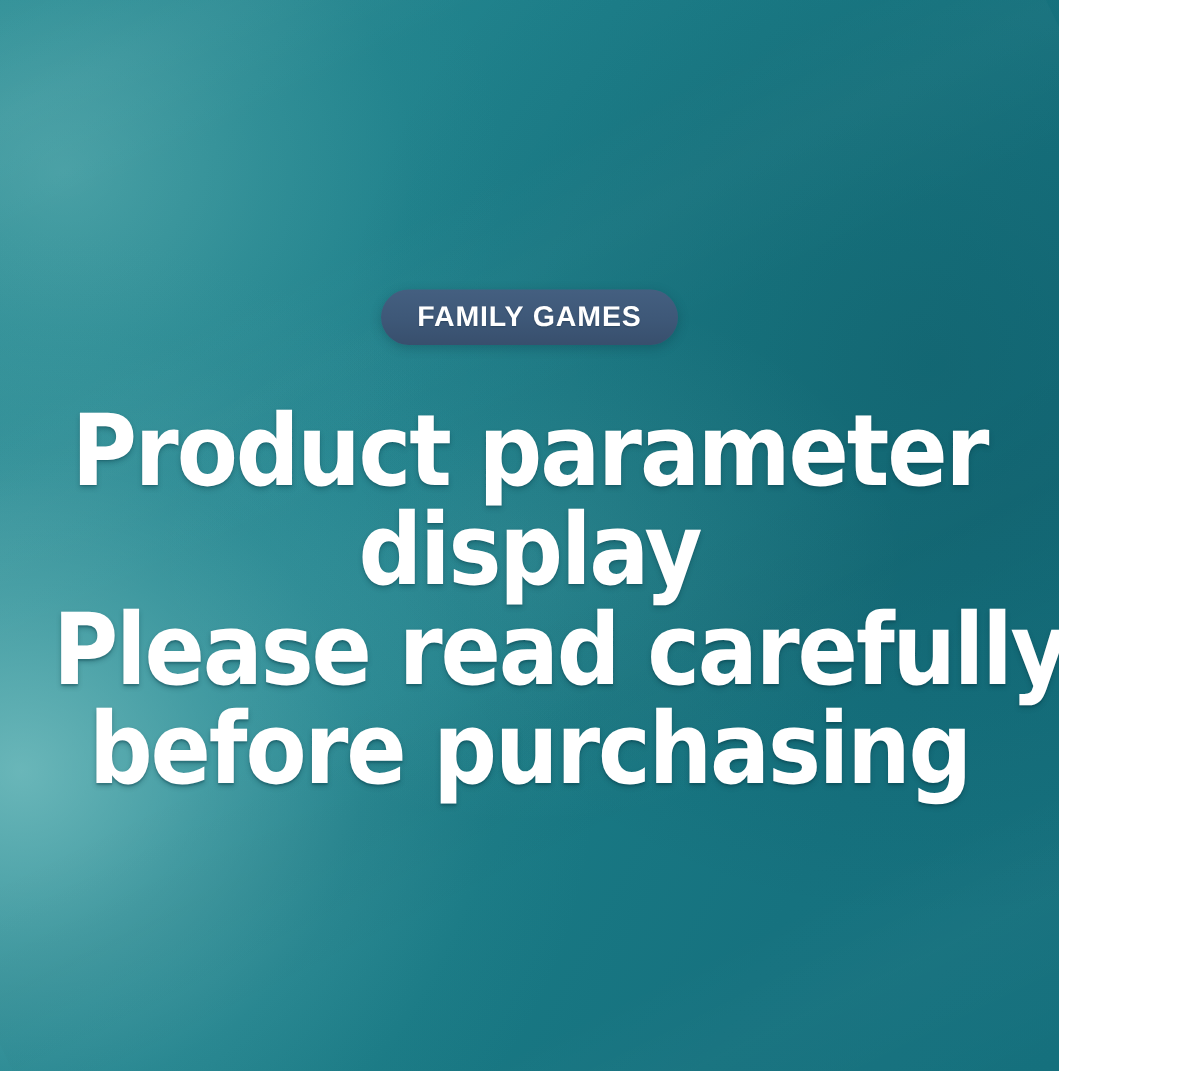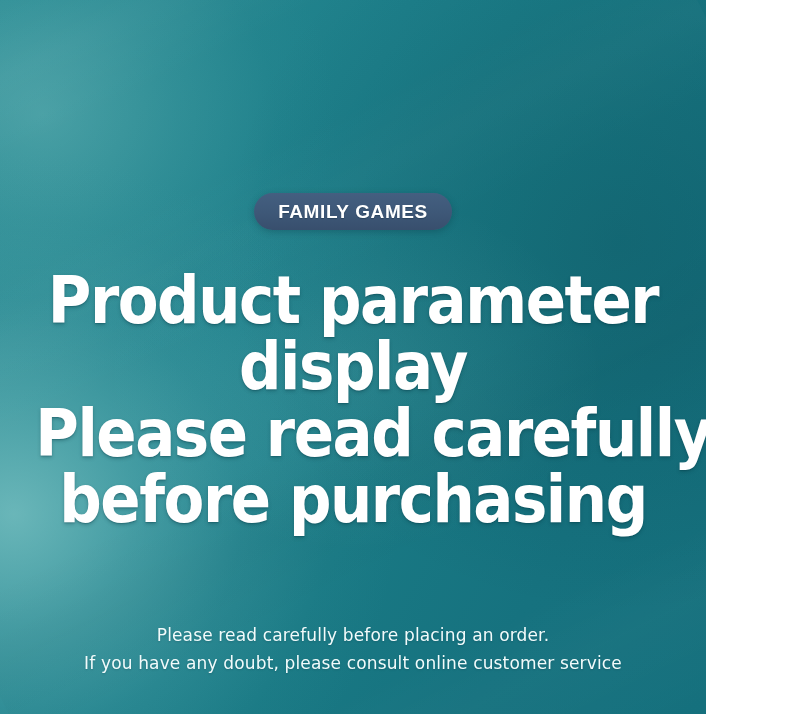--- a/index.html
+++ b/index.html
@@ -199,19 +199,15 @@
       <span class="badge-label">FAMILY GAMES</span>
     </div>
 
     <h1 class="headline">
       <span class="headline-line l1">Product parameter</span>
       <span class="headline-line l2">display</span>
       <span class="headline-line l3">Please read carefully</span>
       <span class="headline-line l4">before purchasing</span>
     </h1>
 
-    <div class="subtitle">
-      <span class="subtitle-line">Please read carefully before placing an order.</span>
-      <span class="subtitle-line">If you have any doubt, please consult online customer service</span>
-    </div>
 
   </div>
 </div>
 
 </body></html>

